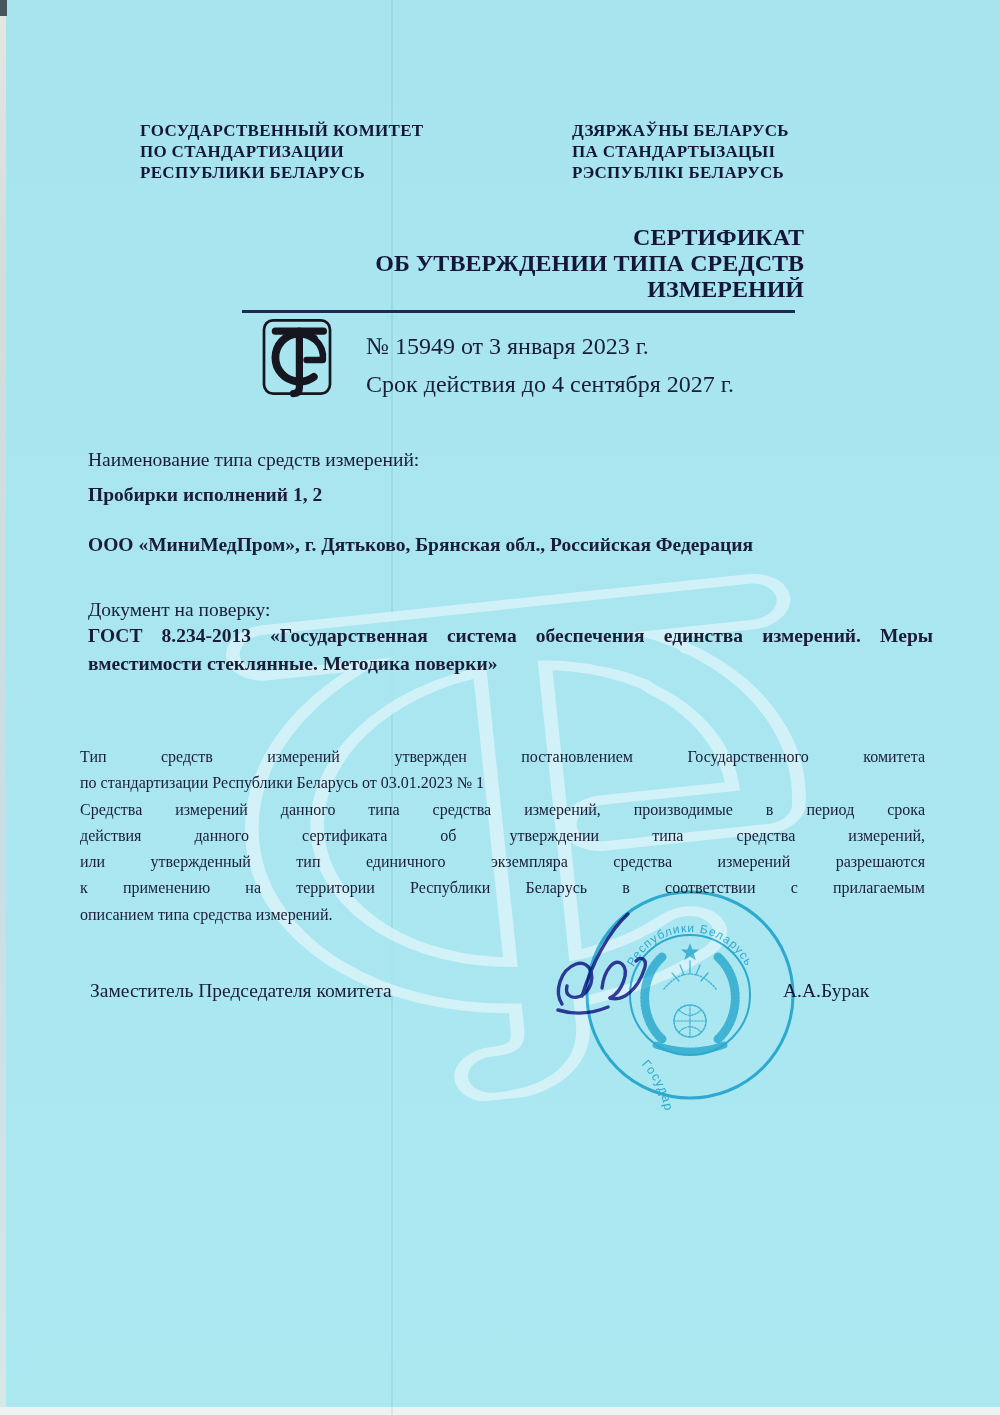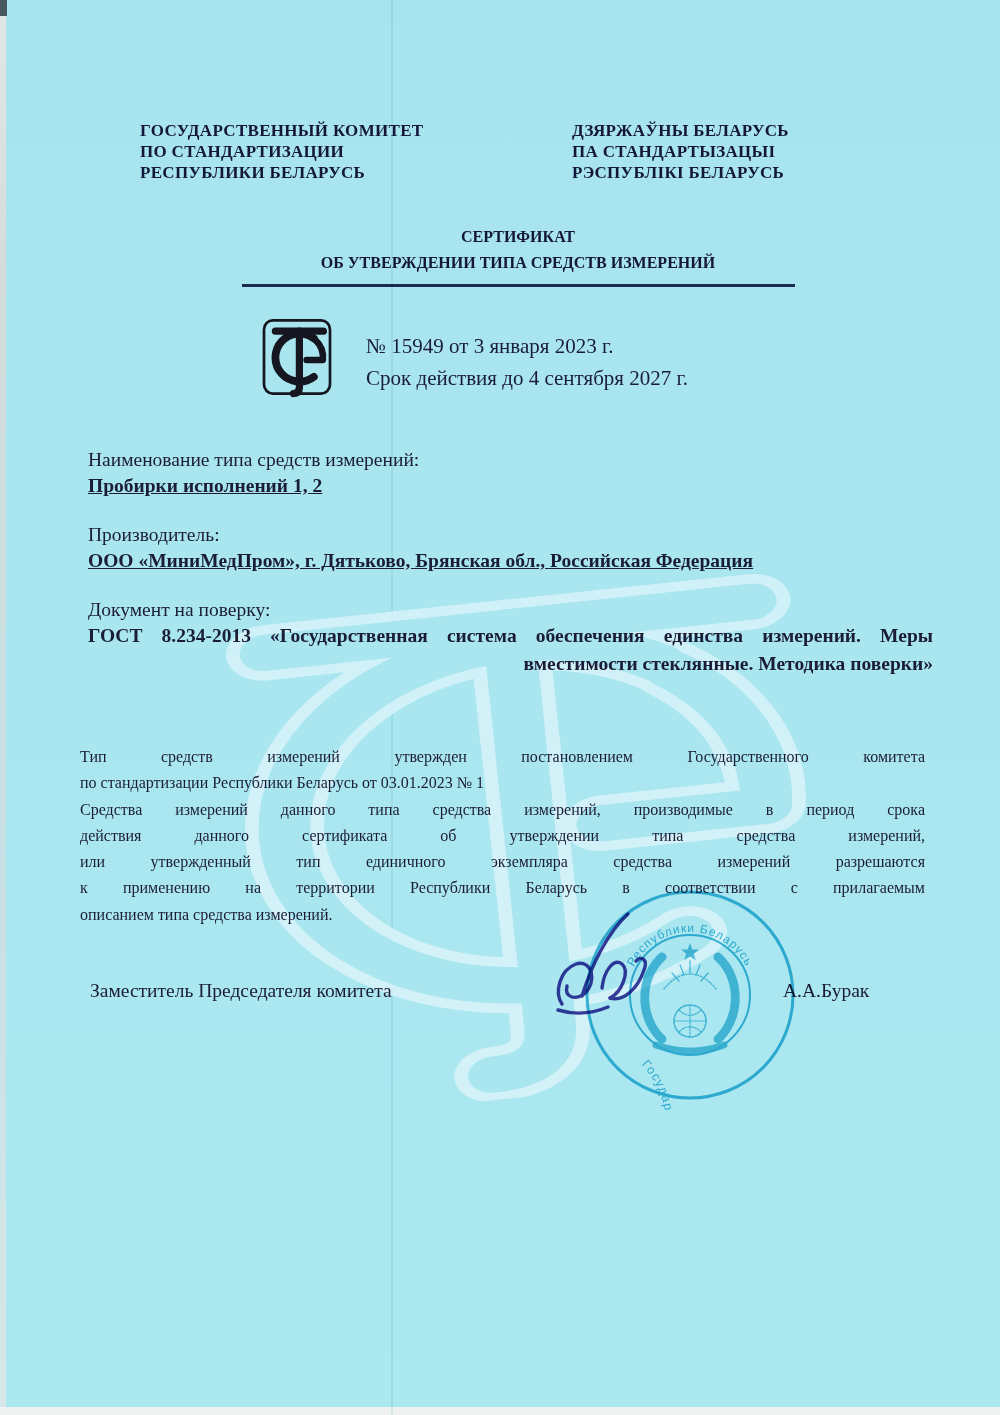--- a/index.html
+++ b/index.html
@@ -22,40 +22,40 @@
   .edge-left{position:absolute;left:0;top:0;width:6px;height:1415px;background:linear-gradient(180deg,#e3e7e4,#d3dcda 20%,#c6dfe4 60%,#d8e7e8);}
   .edge-corner{position:absolute;left:0;top:0;width:7px;height:16px;background:#46585e;}
   .edge-bottom{position:absolute;left:0;bottom:0;width:1000px;height:8px;background:#eef3f1;}
   .scanline{position:absolute;left:391px;top:0;width:2px;height:1415px;background:rgba(90,160,180,0.16);}
 
   
   .hdr{position:absolute;top:120px;font-weight:700;font-size:17px;line-height:21px;text-align:left;letter-spacing:0.3px;color:#15173a;}
   .hdr-left{left:140px;width:322px;}
   .hdr-right{left:572px;width:242px;}
 
-  .title{position:absolute;left:232px;top:224px;width:572px;text-align:center;font-weight:700;font-size:16px;line-height:26px;color:#14163a;}
+  .title{position:absolute;left:232px;top:224px;width:572px;text-align:right;font-weight:700;font-size:24px;line-height:26px;color:#14163a;}
   .title-rule{width:553px;height:3px;background:#1d2a52;margin:8px auto 0;}
 
   
   .logo{position:absolute;left:261px;top:314px;width:72px;height:86px;}
   .logo-stroke{stroke:#15161f;fill:none;}
   .logo-border{stroke:#15161f;fill:none;}
 
   
-  .reg{position:absolute;left:366px;top:334px;font-size:21px;color:#1a1c3a;}
+  .reg{position:absolute;left:366px;top:334px;font-size:24px;color:#1a1c3a;}
   .reg div{line-height:24px;}
-  .reg .reg-validity{margin-top:8px;}
+  .reg .reg-validity{margin-top:14px;}
 
   
   .block{position:absolute;left:88px;width:845px;font-size:19.5px;line-height:25px;}
   .label{font-weight:400;}
-  .value{font-weight:700;margin-top:1px;text-decoration:underline;}
+  .value{font-weight:700;margin-top:10px;}
   .b1{top:447px;} .b2{top:522px;} .b3{top:597px;} .b4{top:699px;}
   .jline{text-align:justify;text-align-last:justify;font-weight:700;line-height:28px;}
-  .nline{text-align:right;font-weight:700;line-height:28px;}
+  .nline{text-align:left;font-weight:700;line-height:28px;}
   .interval .label{display:inline;}
   .interval .value{display:inline;margin-left:6px;}
 
   
   .para{position:absolute;left:80px;top:744px;width:845px;font-size:16px;}
   .para div{line-height:26.3px;font-weight:400;}
   .para .pj{text-align:justify;text-align-last:justify;}
 
   
   .sig-row{position:absolute;left:0;top:980px;width:1000px;height:30px;font-size:19.5px;}
@@ -133,21 +133,20 @@
     <div class="reg-number">№ 15949 от 3 января 2023 г.</div>
     <div class="reg-validity">Срок действия до 4 сентября 2027 г.</div>
   </div>
 
   <div class="block b1">
     <div class="label">Наименование типа средств измерений:</div>
     <div class="value">Пробирки исполнений 1, 2</div>
   </div>
 
   <div class="block b2">
-    <div class="label">Производитель:</div>
     <div class="value">ООО «МиниМедПром», г. Дятьково, Брянская обл., Российская Федерация</div>
   </div>
 
   <div class="block b3">
     <div class="label">Документ на поверку:</div>
     <div class="jline">ГОСТ 8.234-2013 «Государственная система обеспечения единства измерений. Меры</div>
     <div class="nline">вместимости стеклянные. Методика поверки»</div>
   </div>
 
 

